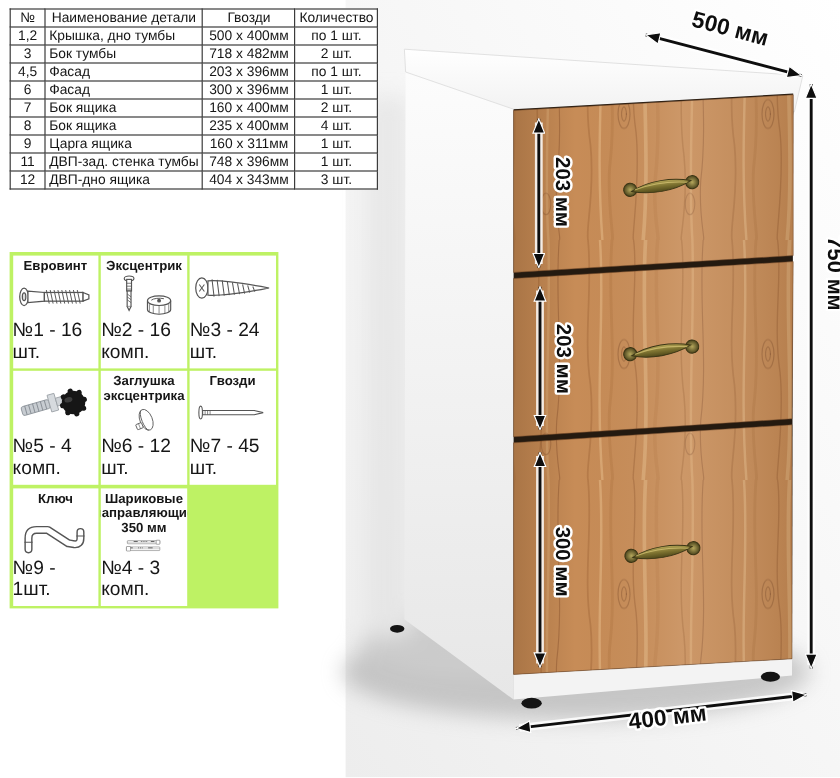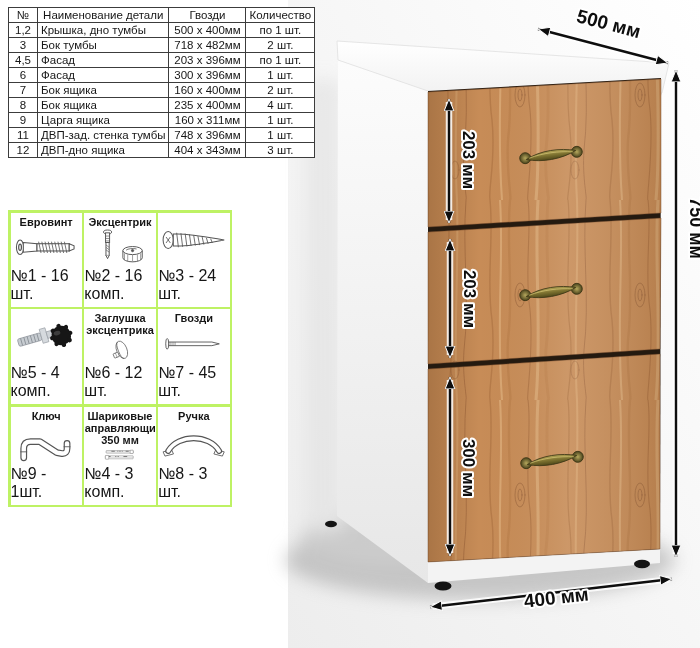--- a/index.html
+++ b/index.html
@@ -396,27 +396,15 @@
             <rect x="4" y="26" width="74" height="8" rx="1.5"></rect>
             <path d="M4 30 h74" stroke-width=".6"></path>
             <path d="M10 28 h8 M30 28 h2 M34 28 h2 M38 28 h2 M52 28 h10" stroke-width="2"></path>
             <rect x="4" y="25" width="9" height="10" rx="1"></rect>
           </g>
         </svg>
       </div>
       <div class="hw-qty">№4 - 3 комп.</div>
     </div>
 
-    <div class="hw-cell">
-      <div class="hw-title">Ручка</div>
-      <div class="hw-icon">
-        <svg viewBox="0 0 84 48">
-          <path d="M6 34 l10 -2.5 2.2 5 -10 2.5 z" fill="#fff" stroke="#555" stroke-width="1"></path>
-          <path d="M78 34 l-10 -2.5 -2.2 5 10 2.5 z" fill="#fff" stroke="#555" stroke-width="1"></path>
-          <path d="M12 33 C24 13 60 13 72 33" stroke="#555" stroke-width="7" fill="none" stroke-linecap="round"></path>
-          <path d="M12 33 C24 13 60 13 72 33" stroke="#fff" stroke-width="4.2" fill="none" stroke-linecap="round"></path>
-        </svg>
-      </div>
-      <div class="hw-qty">№8 - 3 шт.</div>
-    </div>
 
   </div>
 </div>
 
 </body></html>

